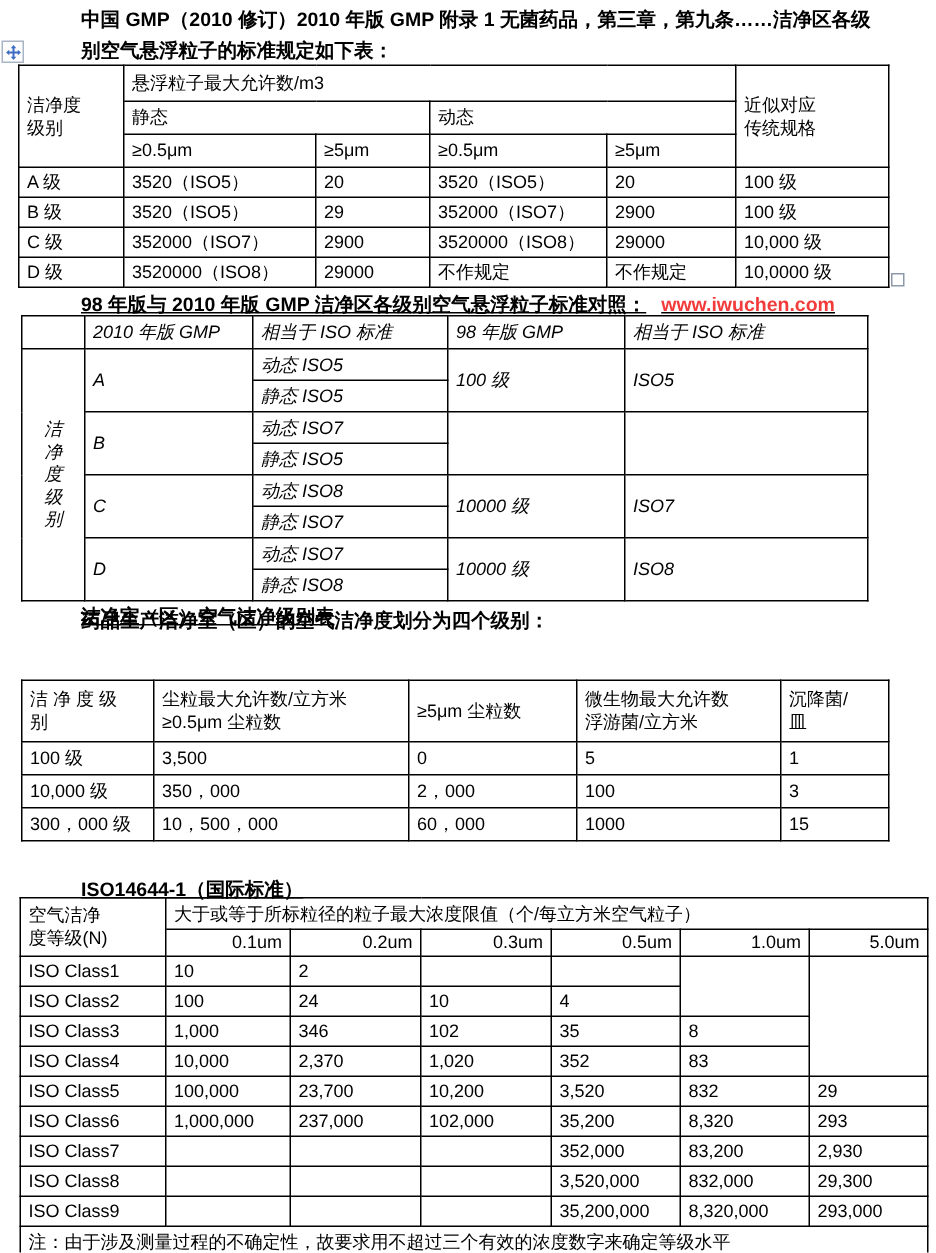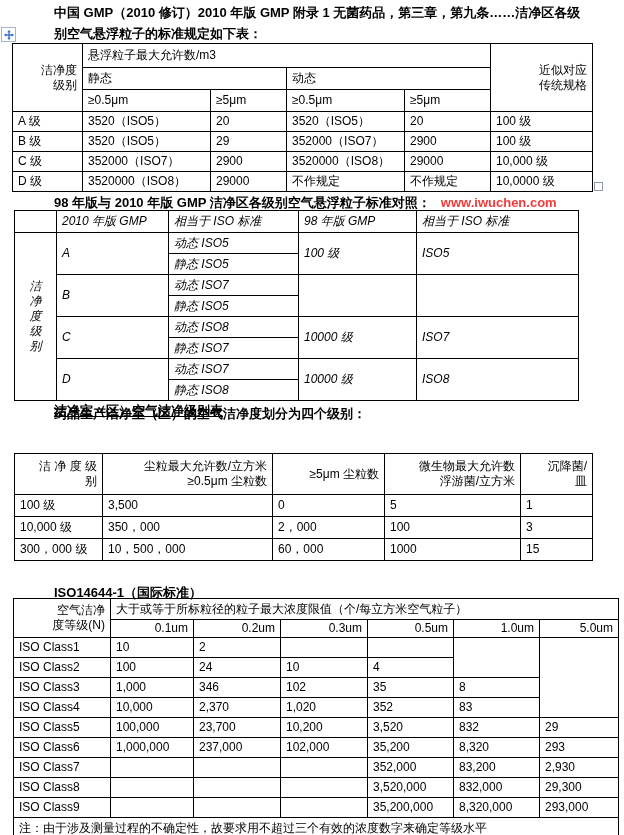--- a/index.html
+++ b/index.html
@@ -3,30 +3,30 @@
 <meta charset="utf-8">
 <style>
   html,body{margin:0;padding:0;background:#fff;}
   body{width:624px;height:835px;position:relative;overflow:hidden;
        font-family:"Liberation Sans","DejaVu Sans",sans-serif;color:#000;}
   .abs{position:absolute;}
   .bold{font-weight:bold;font-size:13px;line-height:21px;margin-left:24px;}
   .t{border-collapse:collapse;table-layout:fixed;}
   .t td{border:1px solid #000;padding:0 5px;vertical-align:middle;
         font-size:12px;line-height:15px;overflow:hidden;}
-  .pre{white-space:pre-line;text-align:right;}
+  .pre{white-space:pre-line;}
   .r24>td{height:23px;} .r22>td{height:21px;} .r21>td{height:20px;}
   .r20>td{height:19px;} .r18>td{height:17px;text-align:right;}
   .r41>td{height:40px;}
   .vlabel{text-align:center;line-height:27px;padding:0;}
   .linkred{color:#f23b3b;margin-left:10px;font-weight:bold;text-decoration:none;}
   .handlebox{width:13px;height:13px;border:1px solid #a9b4c4;background:#fdfdfd;
              display:flex;align-items:center;justify-content:center;}
   .sqhandle{width:7px;height:7px;border:1px solid #8d99a8;background:#fff;}
-  .hrow{display:flex;align-items:baseline;}
+  .hrow{display:flex;align-items:baseline;text-decoration:underline;}
 </style>
 </head>
 <body>
 
 <div class="abs bold" style="left:30px;top:2px;width:580px;">
   <div>中国 GMP（2010 修订）2010 年版 GMP 附录 1 无菌药品，第三章，第九条……洁净区各级</div>
   <div>别空气悬浮粒子的标准规定如下表：</div>
 </div>
 
 <div class="abs handlebox" style="left:1px;top:27px;">

